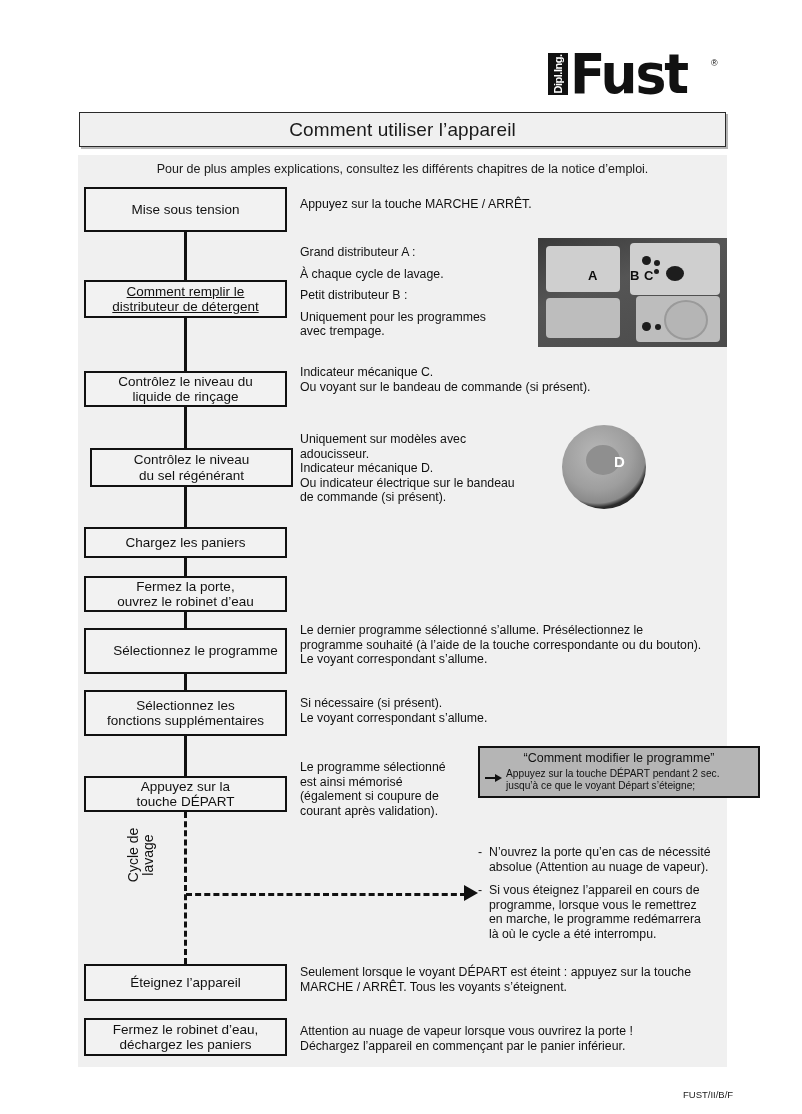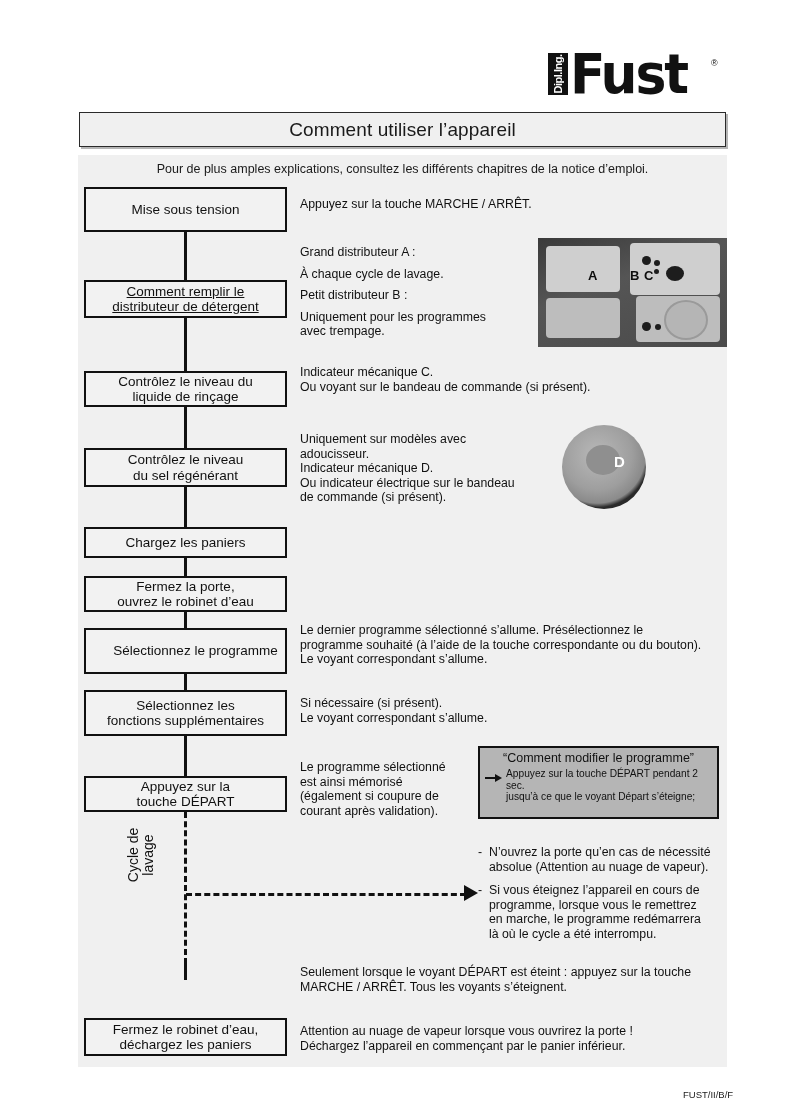--- a/index.html
+++ b/index.html
@@ -209,25 +209,25 @@
     font-weight: bold;
     color: #ffffff;
     z-index: 4;
   }
 
   
   #callout {
     position: absolute;
     left: 400px;
     top: 591px;
-    width: 241px;
+    width: 282px;
     border: 2px solid #111111;
     background: #b5b5b5;
     box-sizing: border-box;
-    padding: 3px 5px 14px 5px;
+    padding: 3px 5px 5px 5px;
   }
   #callout-title {
     font-size: 12.5px;
     color: #111111;
     text-align: center;
     margin-bottom: 2px;
   }
   .callout-item {
     display: flex;
     align-items: flex-start;
@@ -370,21 +370,21 @@
 
   <div class="step-box" style="top:216px;height:36px;">
     <span style="white-space:pre-line;">Contrôlez le niveau du
 liquide de rinçage</span>
   </div>
   <div class="desc" style="top:210px;">
     <span class="desc-line">Indicateur mécanique C.
 Ou voyant sur le bandeau de commande (si présent).</span>
   </div>
 
-  <div class="step-box" style="top:293px;height:39px;">
+  <div class="step-box" style="top:293px;height:39px;margin-left:6px;">
     <span style="white-space:pre-line;">Contrôlez le niveau
 du sel régénérant</span>
   </div>
   <div class="desc" style="top:277px;">
     <span class="desc-line">Uniquement sur modèles avec
 adoucisseur.
 Indicateur mécanique D.
 Ou indicateur électrique sur le bandeau
 de commande (si présent).</span>
   </div>
@@ -457,20 +457,23 @@
     </div>
     <div class="note-item">
       <span class="note-dash">-</span>
       <span class="note-text" style="white-space:pre-line;">Si vous éteignez l’appareil en cours de
 programme, lorsque vous le remettrez
 en marche, le programme redémarrera
 là où le cycle a été interrompu.</span>
     </div>
   </div>
 
+  <div class="step-box" style="top:809px;height:37px;">
+    <span style="white-space:pre-line;">Éteignez l’appareil</span>
+  </div>
   <div class="desc" style="top:810px;">
     <span class="desc-line">Seulement lorsque le voyant DÉPART est éteint : appuyez sur la touche
 MARCHE / ARRÊT. Tous les voyants s’éteignent.</span>
   </div>
 
   <div class="step-box" style="top:863px;height:38px;">
     <span style="white-space:pre-line;">Fermez le robinet d’eau,
 déchargez les paniers</span>
   </div>
   <div class="desc" style="top:869px;">

